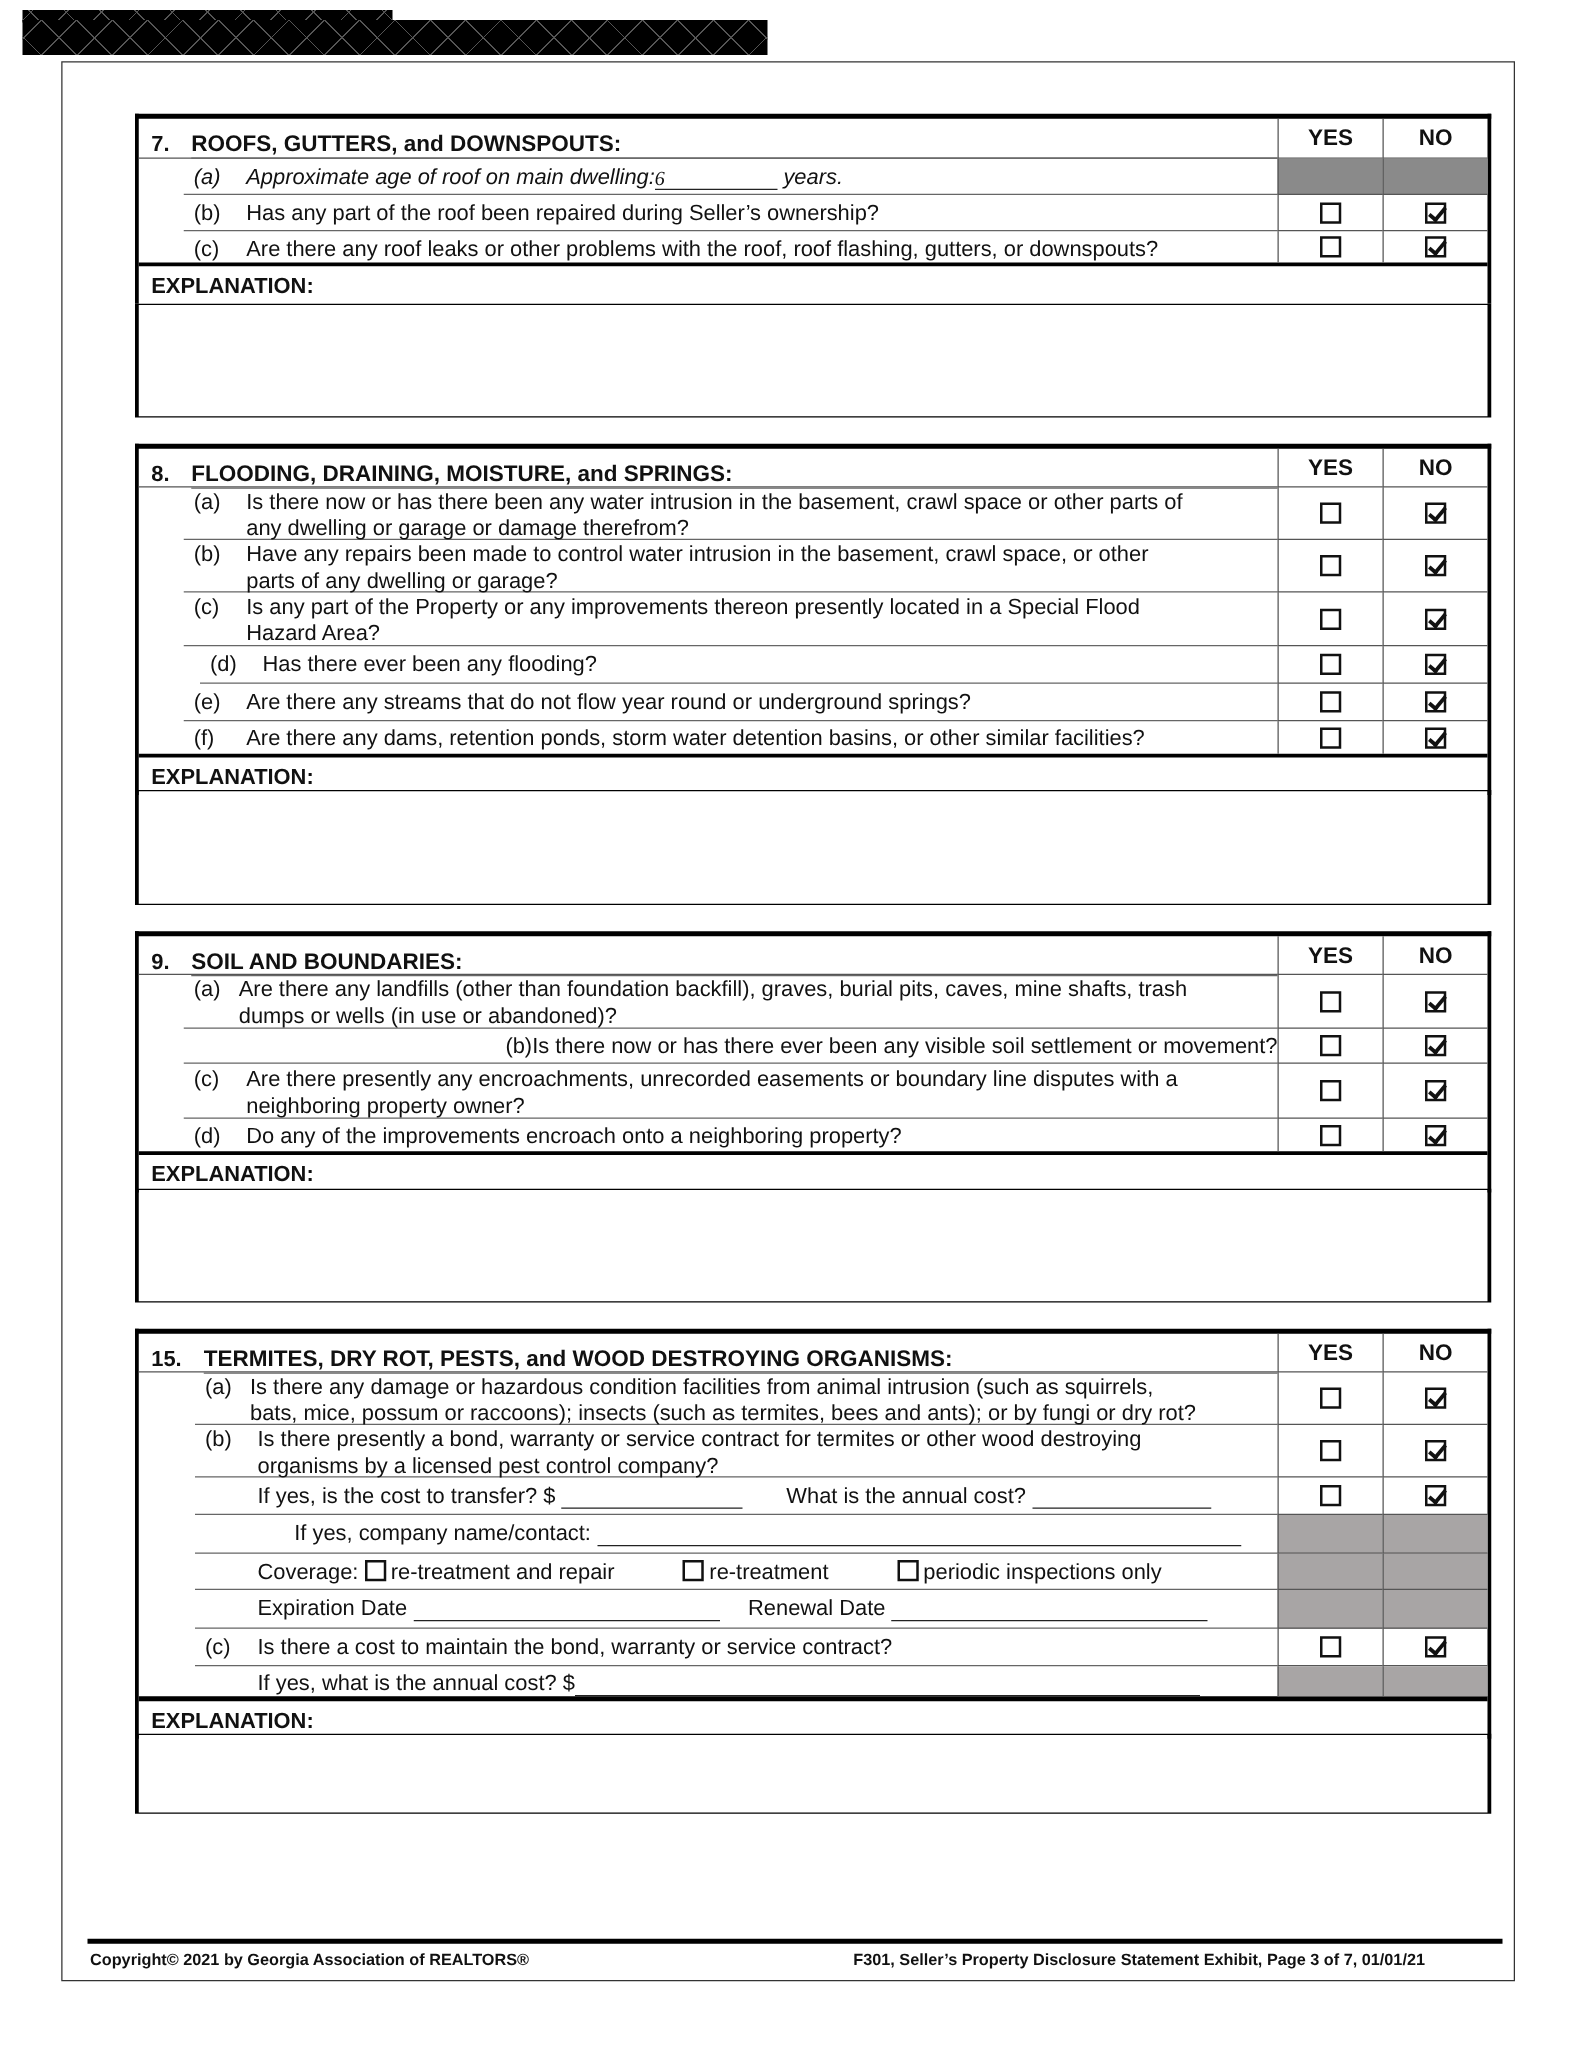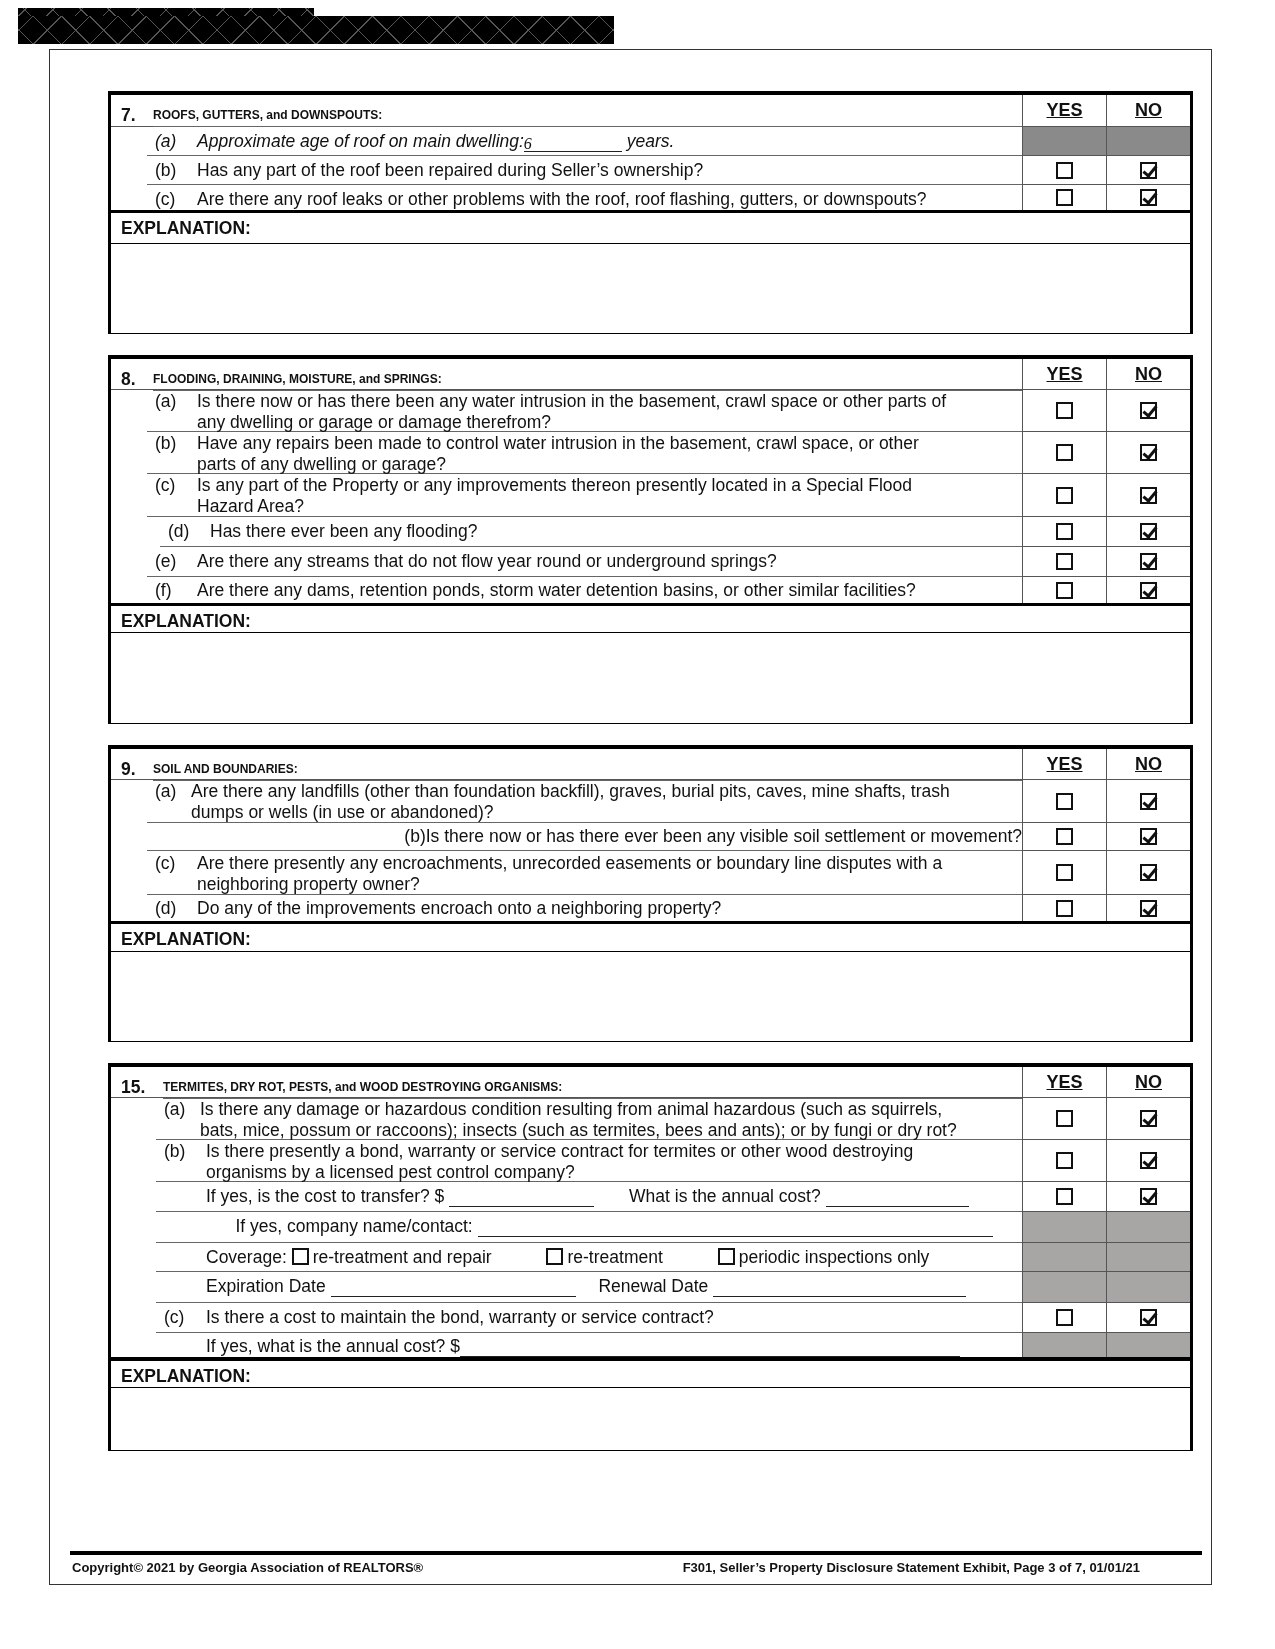--- a/index.html
+++ b/index.html
@@ -4,26 +4,26 @@
 <style>
   html, body { margin:0; padding:0; background:#fff; }
   body { width:1275px; height:1649px; position:relative; font-family:"Liberation Sans", sans-serif; color:#111; overflow:hidden; }
   .redact { position:absolute; background:#000;
     background-image: repeating-linear-gradient(45deg, transparent 0 10px, #555 10px 11px, transparent 11px 20px),
                       repeating-linear-gradient(-45deg, transparent 0 10px, #555 10px 11px, transparent 11px 20px); }
   .page-frame { position:absolute; left:49px; top:49px; width:1163px; height:1536px; border:1px solid #333; box-sizing:border-box; }
   .section { position:absolute; left:108px; width:1085px; border-top:4px solid #000; border-left:3px solid #000; border-right:3px solid #000; box-sizing:border-box; }
   .row { position:relative; display:flex; box-sizing:border-box; }
   .q { flex:1; position:relative; box-sizing:border-box; font-size:17.5px; line-height:21px; }
-  .yn { width:84px; border-left:1px solid #555; box-sizing:border-box; display:flex; align-items:center; justify-content:center;text-decoration:underline; }
+  .yn { width:84px; border-left:1px solid #555; box-sizing:border-box; display:flex; align-items:center; justify-content:center; }
   .yn.gray { background:#8a8a8a; }
   .yn.lgray { background:#a8a5a5; }
   .hdr .yn { font-weight:bold; font-size:18px; }
   .num { position:absolute; left:10px; font-weight:bold; font-size:17.5px; }
-  .title { font-weight:bold; font-size:12px; }
+  .title { font-weight:bold; font-size:18px; }
   .uline { border-bottom:1px solid #666; }
   .letter { display:inline-block; width:42px; }
   .cb { width:17px; height:17px; border:2.5px solid #111; box-sizing:border-box; position:relative; background:#fff; }
   .cb.checked::after { content:""; position:absolute; left:4px; top:-1px; width:5px; height:11px; border-right:3px solid #111; border-bottom:3px solid #111; transform:rotate(40deg); }
   .cb-inline { display:inline-block; vertical-align:-2px; margin-right:4px; }
   .expl-label { position:absolute; left:0; font-weight:bold; font-size:17.5px; padding-left:10px; }
   .expl-box { position:absolute; left:108px; width:1085px; border:1px solid #000; border-left:3px solid #000; border-right:3px solid #000; box-sizing:border-box; }
   .blank { display:inline-block; border-bottom:1px solid #222; vertical-align:bottom; height:18px; }
   .footer-rule { position:absolute; left:70px; top:1551px; width:1132px; height:4px; background:#000; }
   .footer { position:absolute; top:1560px; font-size:13px; font-weight:bold; }
@@ -225,21 +225,21 @@
   <div class="row hdr" style="height:31px;">
     <div class="q" style="border-bottom:1px solid #555;">
       <span class="num" style="top:10px;">15.</span>
       <span class="title uline" style="position:absolute;left:52px;right:0;top:10px;">TERMITES, DRY ROT, PESTS, and WOOD DESTROYING ORGANISMS:</span>
     </div>
     <div class="yn" style="border-bottom:1px solid #555;">YES</div>
     <div class="yn" style="border-bottom:1px solid #555;">NO</div>
   </div>
   <div class="row" style="height:42px;">
     <div class="q uline" style="margin-left:45px;padding-left:8px;padding-top:1px;">
-      <span class="letter" style="width:36px;">(a)</span><span>Is there any damage or hazardous condition resulting from animal hazardous (such as squirrels,</span><br><span style="padding-left:36px;">bats, mice, possum or raccoons); insects (such as termites, bees and ants); or by fungi or dry rot?</span>
+      <span class="letter" style="width:36px;">(a)</span><span>Is there any damage or hazardous condition facilities from animal intrusion (such as squirrels,</span><br><span style="padding-left:36px;">bats, mice, possum or raccoons); insects (such as termites, bees and ants); or by fungi or dry rot?</span>
     </div>
     <div class="yn" style="border-bottom:1px solid #555;">
         <div class="cb"></div>
       </div>
     <div class="yn" style="border-bottom:1px solid #555;">
         <div class="cb checked"></div>
       </div>
   </div>
   <div class="row" style="height:42px;">
     <div class="q uline" style="margin-left:45px;padding-left:8px;padding-top:1px;">

